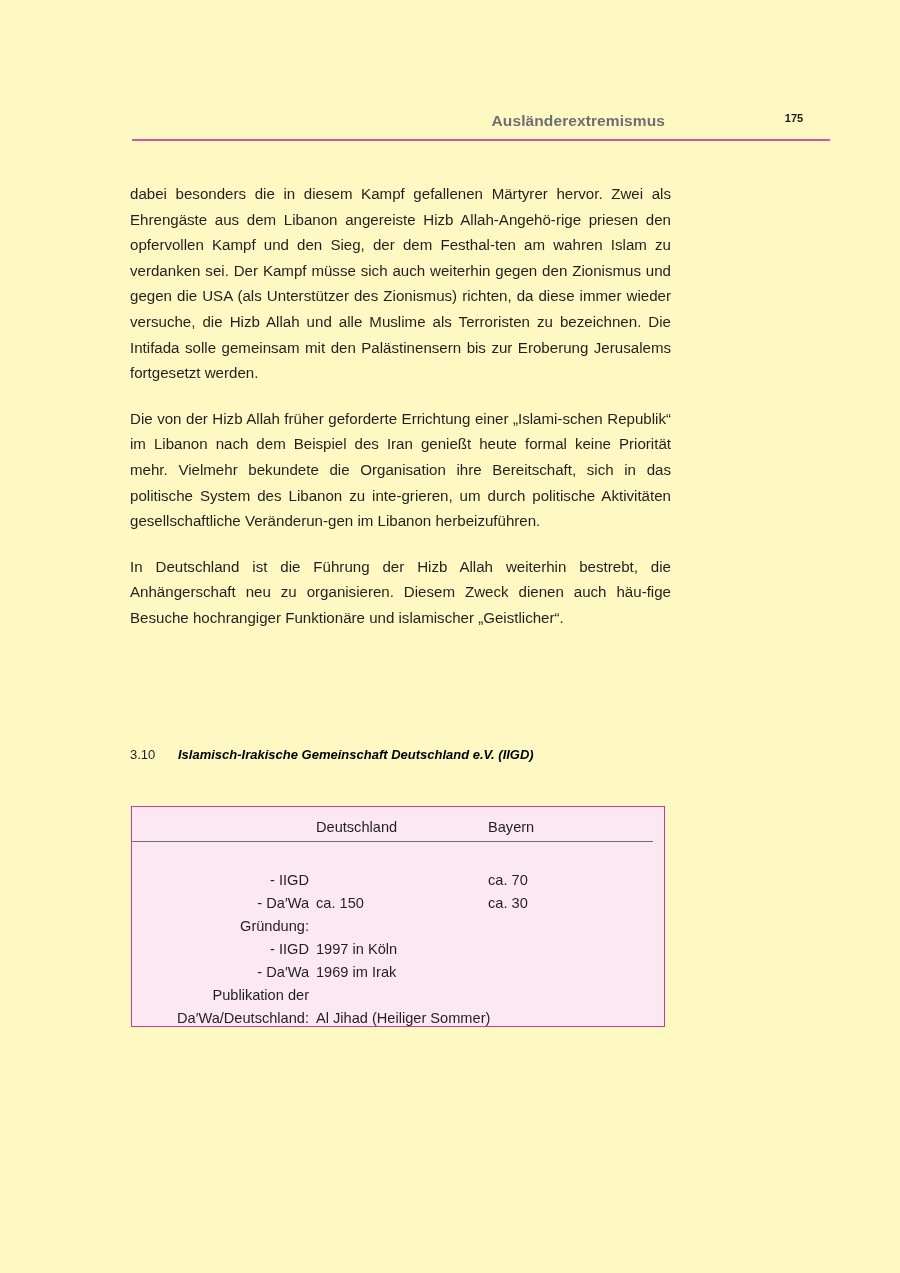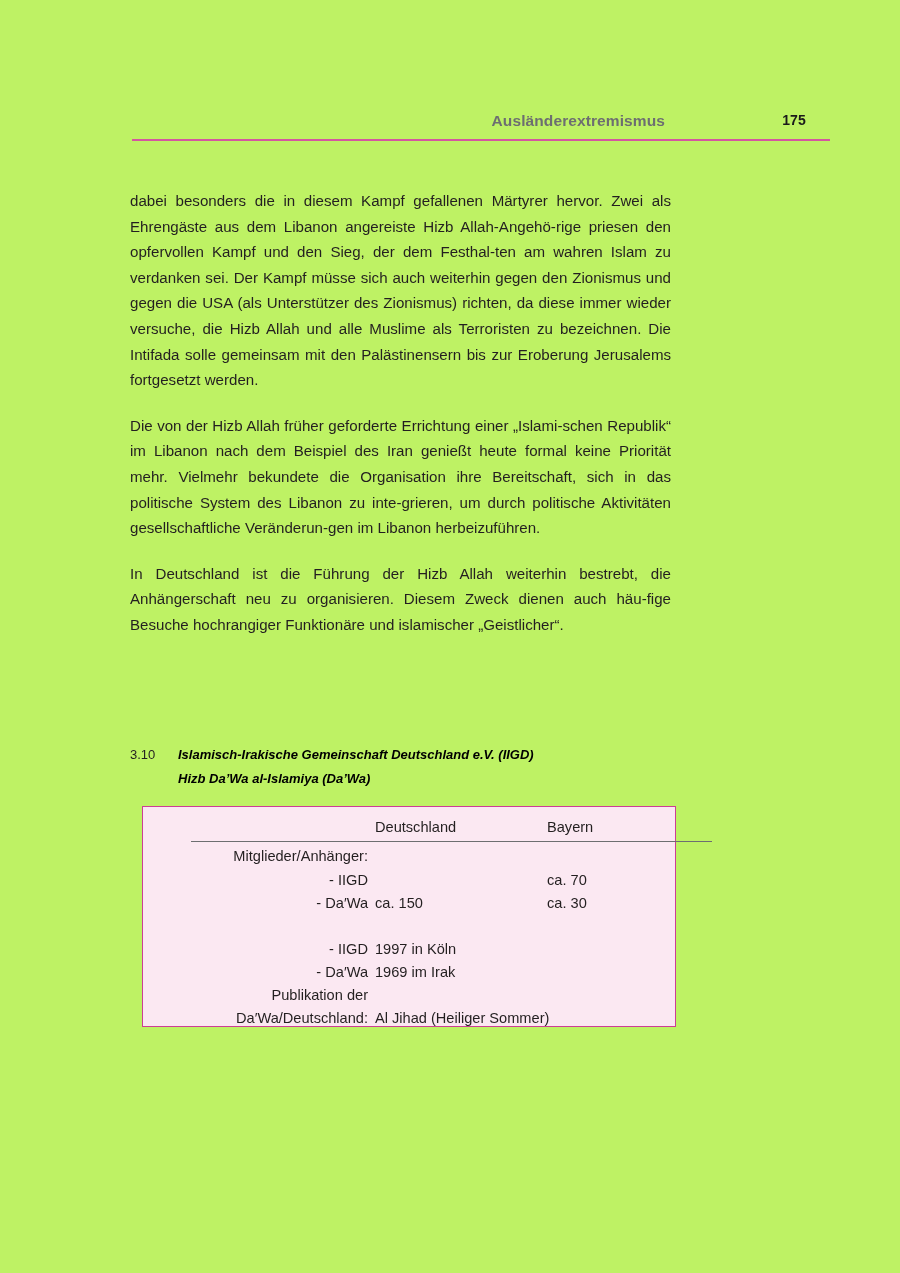--- a/index.html
+++ b/index.html
@@ -10,21 +10,21 @@
   }
   body {
     font-family: "Liberation Sans", sans-serif;
     color: #231f20;
   }
   .page {
     position: relative;
     width: 900px;
     height: 1273px;
     margin: 0 auto;
-    background: #bef264;
+    background: #fef9c3;
     overflow: hidden;
   }
 
   
   .runhead {
     position: absolute;
     left: 132px;
     top: 112px;
     width: 698px;
     height: 26px;
@@ -38,42 +38,42 @@
     color: #6d6e71;
     letter-spacing: 0.1px;
     white-space: nowrap;
   }
   .runhead-pageno {
     position: absolute;
     right: 0;
     top: 0;
     width: 72px;
     text-align: center;
-    font-size: 14px;
+    font-size: 11px;
     font-weight: bold;
     color: #1a1a1a;
   }
   .runhead-rule {
     position: absolute;
     left: 132px;
     top: 139px;
     width: 698px;
     height: 1.6px;
     background: #d4579f;
   }
 
   
   .col {
     position: absolute;
     left: 130px;
     top: 172px;
     width: 541px;
   }
   p.body {
-    margin: 16px 0 20px 0;
+    margin: 9px 0 20px 0;
     font-size: 15.1px;
     line-height: 25.6px;
     text-align: justify;
     text-justify: inter-word;
     hyphens: manual;
     color: #231f20;
   }
   p.body:last-child { margin-bottom: 0; }
 
   
@@ -96,28 +96,27 @@
     display: block;
     margin-left: 48px;
     font-weight: bold;
     color: #000000;
     font-style: italic;
   }
 
   
   .info-table {
     position: absolute;
-    left: 142px;
+    left: 131px;
     top: 806px;
     width: 534px;
     height: 221px;
     box-sizing: border-box;
     background: #fbe8f2;
     border: 1.8px solid #cc3e95;
-    padding-left: 48px;
   }
   .it-inner {
     position: relative;
     width: 100%;
     height: 100%;
     font-size: 14.6px;
     color: #231f20;
   }
   .it-row {
     position: absolute;
@@ -168,51 +167,50 @@
 
   <div class="col">
     <p class="body">dabei besonders die in diesem Kampf gefallenen Märtyrer hervor. Zwei als Ehrengäste aus dem Libanon angereiste Hizb Allah-Angehö-​rige priesen den opfervollen Kampf und den Sieg, der dem Festhal-​ten am wahren Islam zu verdanken sei. Der Kampf müsse sich auch weiterhin gegen den Zionismus und gegen die USA (als Unterstützer des Zionismus) richten, da diese immer wieder versuche, die Hizb Allah und alle Muslime als Terroristen zu bezeichnen. Die Intifada solle gemeinsam mit den Palästinensern bis zur Eroberung Jerusalems fortgesetzt werden.</p>
     <p class="body">Die von der Hizb Allah früher geforderte Errichtung einer „Islami-​schen Republik“ im Libanon nach dem Beispiel des Iran genießt heute formal keine Priorität mehr. Vielmehr bekundete die Organisation ihre Bereitschaft, sich in das politische System des Libanon zu inte-​grieren, um durch politische Aktivitäten gesellschaftliche Veränderun-​gen im Libanon herbeizuführen.</p>
     <p class="body">In Deutschland ist die Führung der Hizb Allah weiterhin bestrebt, die Anhängerschaft neu zu organisieren. Diesem Zweck dienen auch häu-​fige Besuche hochrangiger Funktionäre und islamischer „Geistlicher“.</p>
   </div>
 
   <div class="section-head">
     <span class="num">3.10</span>
     <span class="ttl">Islamisch-Irakische Gemeinschaft Deutschland e.V. (IIGD)</span>
-    <span class="ttl">Hizb Da’Wa al-Islamiya (Da’Wa)</span>
   </div>
 
   <div class="info-table">
     <div class="it-inner">
 
       <div class="it-row it-head" style="top:9px;">
         <span class="it-label"></span>
         <span class="it-de">Deutschland</span>
         <span class="it-by">Bayern</span>
       </div>
       <div class="it-headrule"></div>
 
-      <div class="it-row" style="top:38px;">
-        <span class="it-label">Mitglieder/Anhänger:</span>
-        <span class="it-de"></span>
-        <span class="it-by"></span>
-      </div>
 
       <div class="it-row" style="top:62px;">
         <span class="it-label">- IIGD</span>
         <span class="it-de"></span>
         <span class="it-by">ca. 70</span>
       </div>
 
       <div class="it-row" style="top:85px;">
         <span class="it-label">- Da′Wa</span>
         <span class="it-de">ca. 150</span>
         <span class="it-by">ca. 30</span>
       </div>
 
+      <div class="it-row" style="top:108px;">
+        <span class="it-label">Gründung:</span>
+        <span class="it-de"></span>
+        <span class="it-by"></span>
+      </div>
 
       <div class="it-row" style="top:131px;">
         <span class="it-label">- IIGD</span>
         <span class="it-de">1997 in Köln</span>
         <span class="it-by"></span>
       </div>
 
       <div class="it-row" style="top:154px;">
         <span class="it-label">- Da′Wa</span>
         <span class="it-de">1969 im Irak</span>

